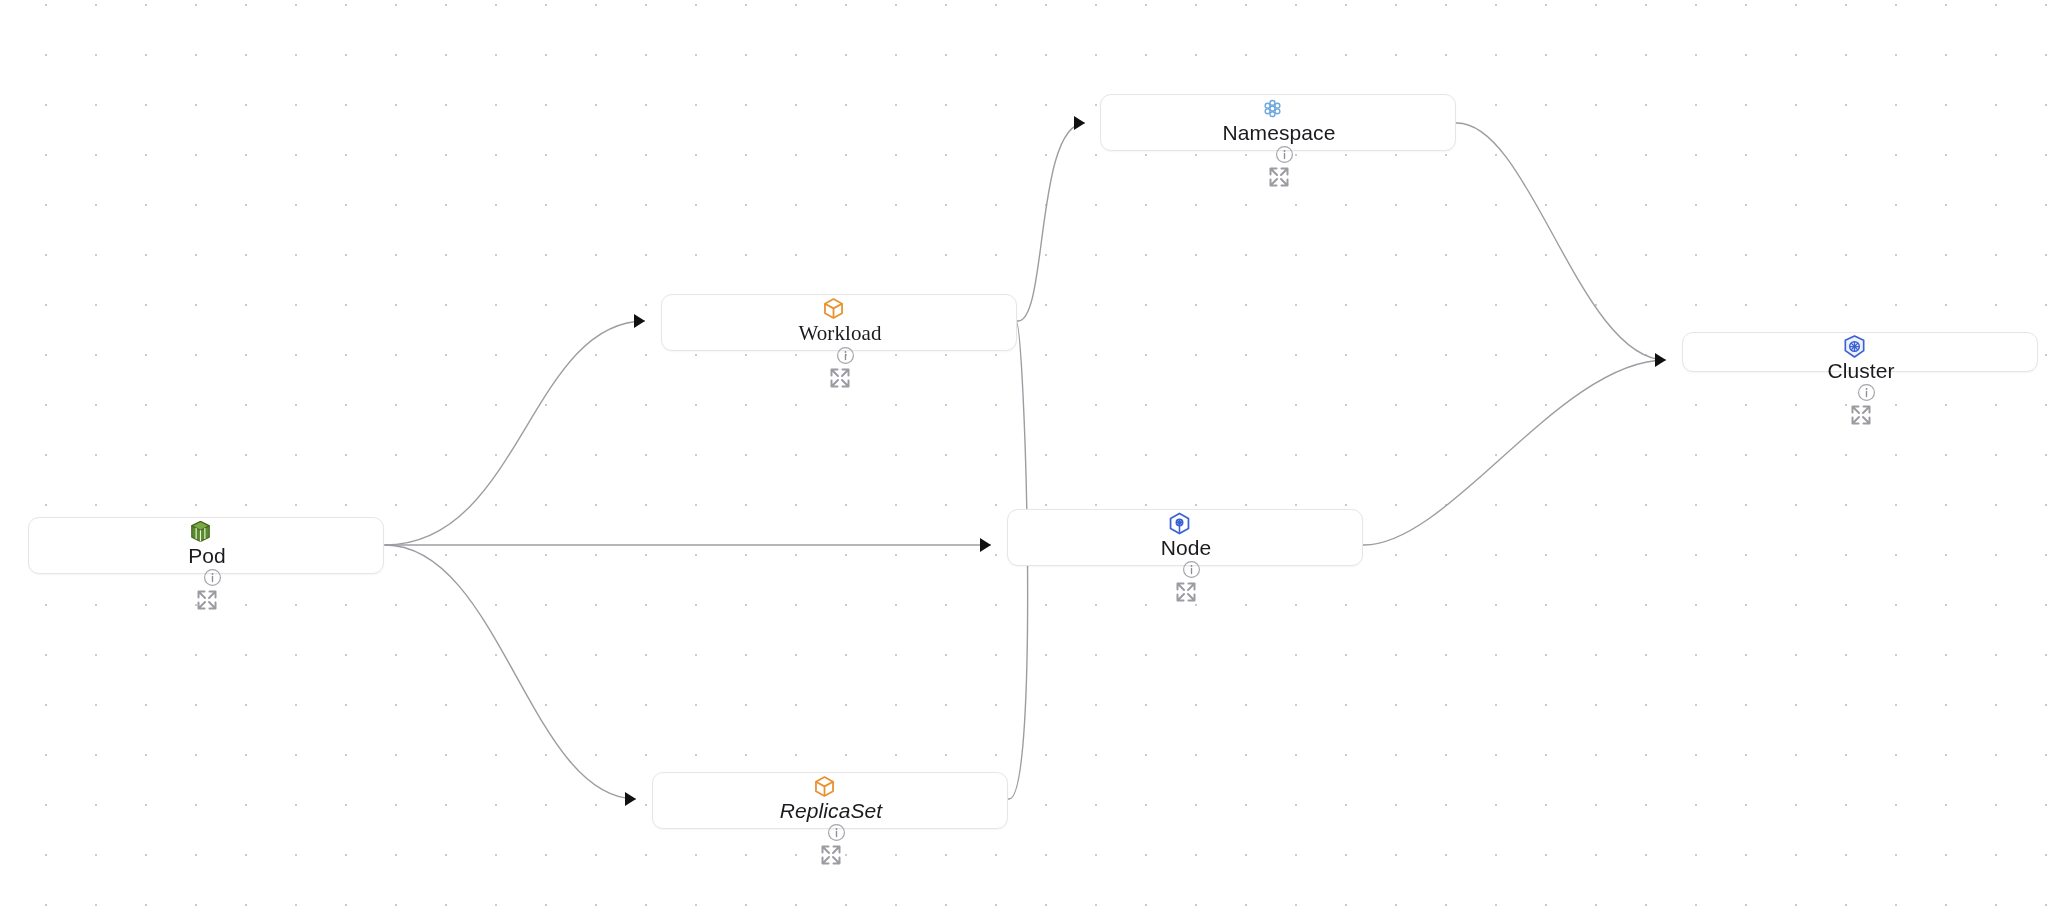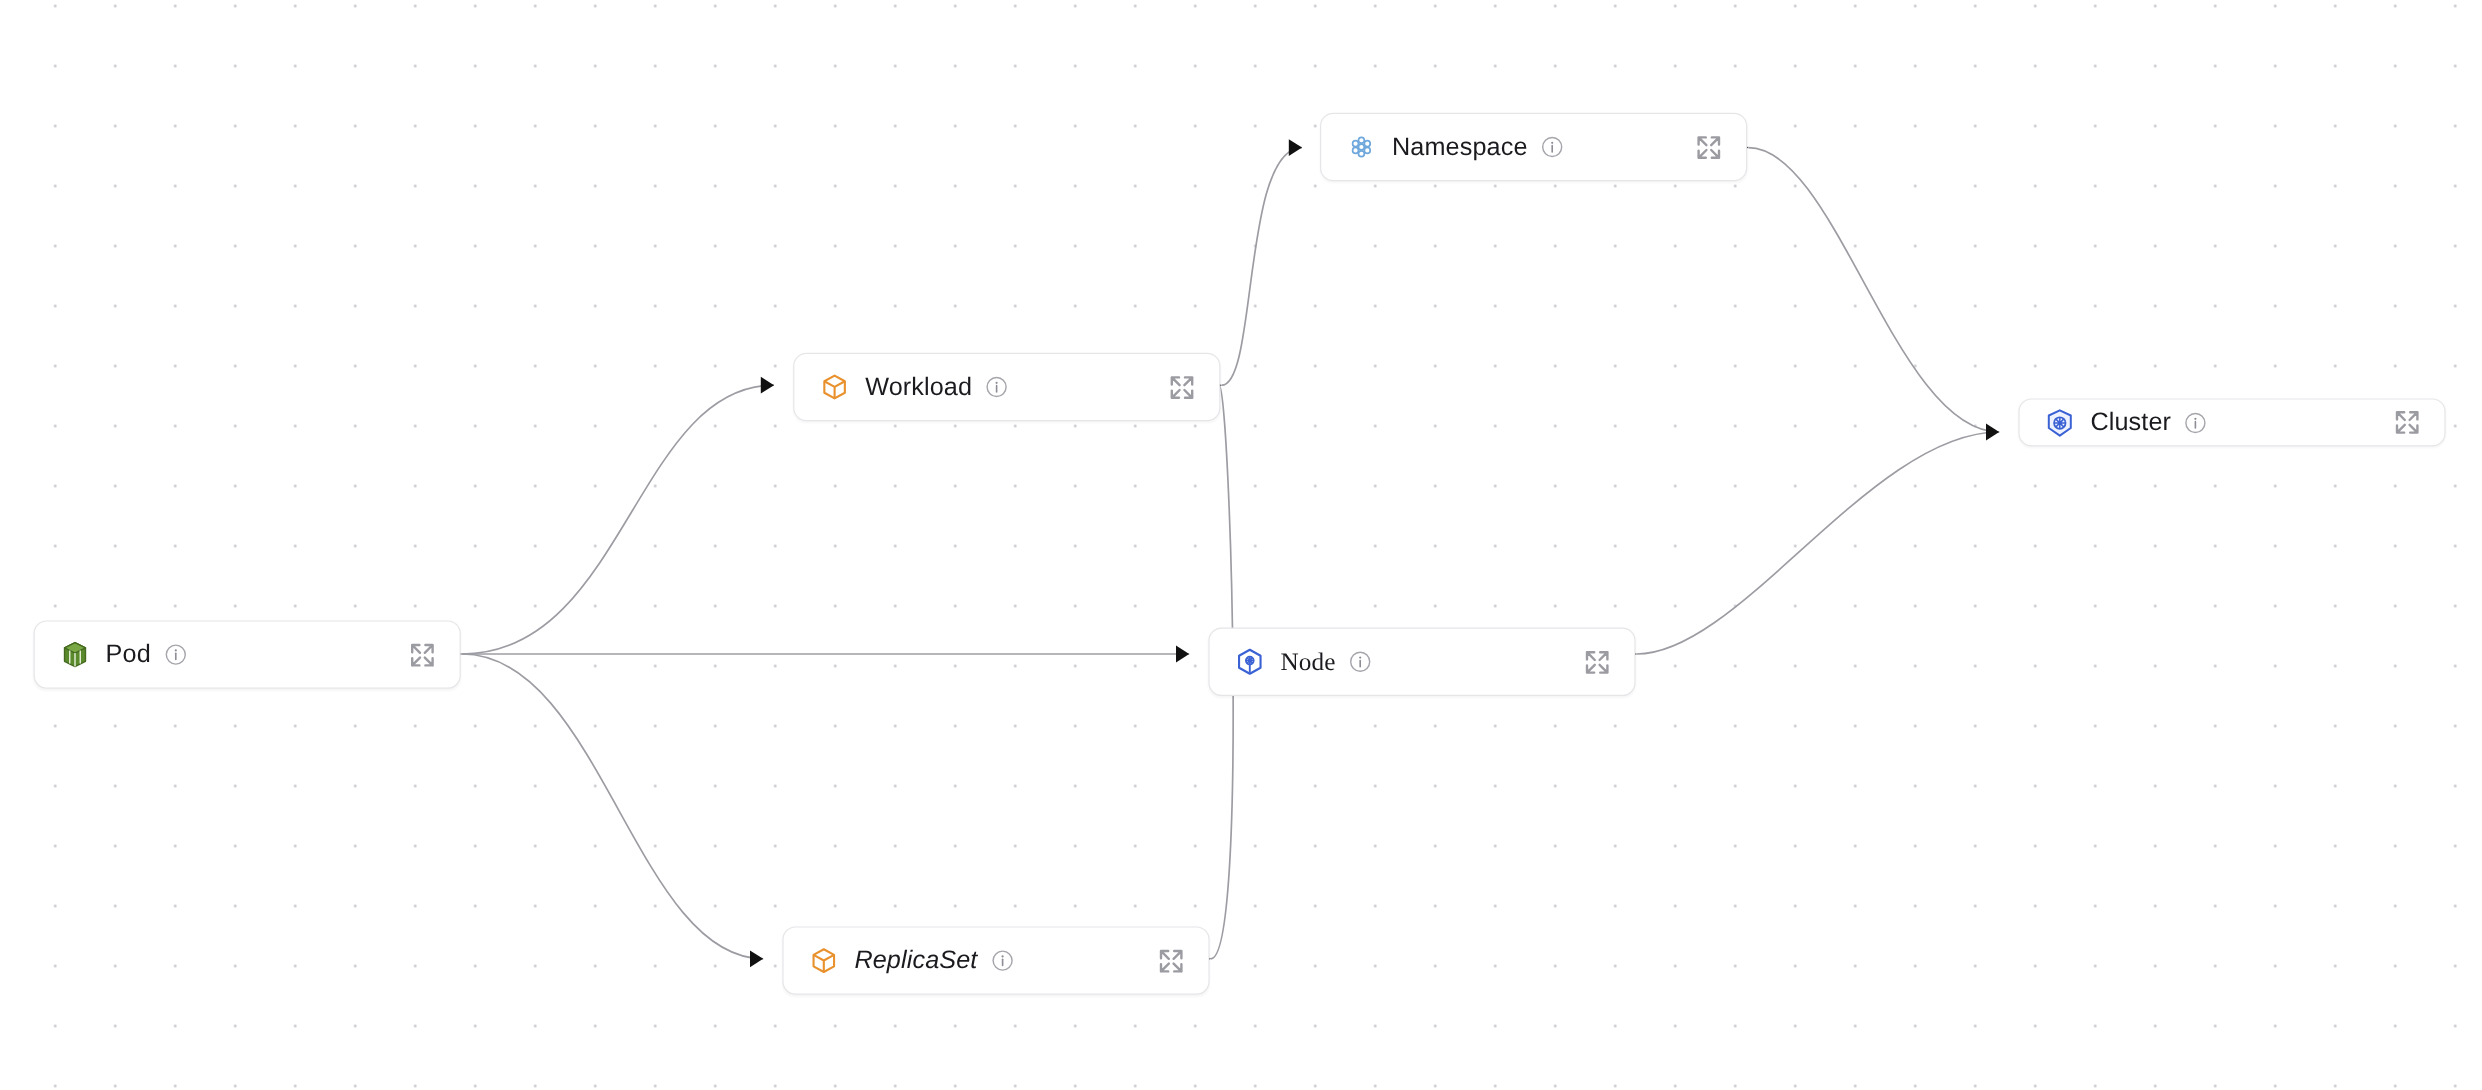--- a/index.html
+++ b/index.html
@@ -35,20 +35,21 @@
   .node {
     position: absolute;
     box-sizing: border-box;
     background: #ffffff;
     border: 1px solid #e6e6e9;
     border-radius: 11px;
     display: flex;
     align-items: center;
     padding: 0 18px 0 20px;
     box-shadow: 0 1px 2px rgba(16,24,40,0.04);
+    flex-direction: column;
   }
   .node-icon {
     flex: 0 0 auto;
     width: 26px;
     height: 26px;
     display: flex;
     align-items: center;
     justify-content: center;
     margin-right: 13px;
   }
@@ -122,21 +123,21 @@
         <span class="spacer"></span>
         <span class="expand-icon">
           <svg xmlns="http://www.w3.org/2000/svg" viewBox="0 0 24 24" width="24" height="24" fill="none" stroke="#9b9ba2" stroke-width="2" stroke-linecap="round" stroke-linejoin="round">
             <path d="M14.5 3.5h6v6M20.5 3.5 14 10"></path>
             <path d="M9.5 20.5h-6v-6M3.5 20.5 10 14"></path>
             <path d="M20.5 14.5v6h-6M20.5 20.5 14 14"></path>
             <path d="M3.5 9.5v-6h6M3.5 3.5 10 10"></path>
           </svg>
         </span>
       </div>
-      <div class="node" style="left: 661px; top: 294px; width: 356px; height: 57px;">
+      <div class="node" style="left: 661px; top: 294px; width: 356px; height: 57px; font-family: Liberation Serif, serif;">
         <span class="node-icon">
           <svg xmlns="http://www.w3.org/2000/svg" viewBox="0 0 24 24" width="25" height="25">
             <path d="M12 2.9 20.2 7.4v9.2L12 21.1 3.8 16.6V7.4Z" fill="none" stroke="#e8912d" stroke-width="1.7" stroke-linejoin="round"></path>
             <path d="M3.8 7.4 12 11.9l8.2-4.5M12 11.9v9.2" fill="none" stroke="#e8912d" stroke-width="1.7" stroke-linejoin="round"></path>
           </svg>
         </span>
         <span class="node-label">Workload</span>
         <span class="info-icon" title="i">
           <svg xmlns="http://www.w3.org/2000/svg" viewBox="0 0 24 24" width="19" height="19">
             <circle cx="12" cy="12" r="10" fill="none" stroke="#a5a5ab" stroke-width="1.5"></circle>
@@ -172,21 +173,21 @@
         <span class="spacer"></span>
         <span class="expand-icon">
           <svg xmlns="http://www.w3.org/2000/svg" viewBox="0 0 24 24" width="24" height="24" fill="none" stroke="#9b9ba2" stroke-width="2" stroke-linecap="round" stroke-linejoin="round">
             <path d="M14.5 3.5h6v6M20.5 3.5 14 10"></path>
             <path d="M9.5 20.5h-6v-6M3.5 20.5 10 14"></path>
             <path d="M20.5 14.5v6h-6M20.5 20.5 14 14"></path>
             <path d="M3.5 9.5v-6h6M3.5 3.5 10 10"></path>
           </svg>
         </span>
       </div>
-      <div class="node" style="left: 1007px; top: 523px; width: 356px; height: 57px; font-family: Liberation Serif, serif;">
+      <div class="node" style="left: 1007px; top: 509px; width: 356px; height: 57px;">
         <span class="node-icon">
           <svg xmlns="http://www.w3.org/2000/svg" viewBox="0 0 24 24" width="25" height="25">
             <path d="M12 2.4 20.6 7.2v9.6L12 21.6 3.4 16.8V7.2Z" fill="none" stroke="#3b62d4" stroke-width="1.7" stroke-linejoin="round"></path>
             <circle cx="12" cy="11" r="3.1" fill="none" stroke="#3b62d4" stroke-width="1.5"></circle>
             <path d="M12 7.9v6.2M8.9 11h6.2M9.8 8.8l4.4 4.4M14.2 8.8l-4.4 4.4" stroke="#3b62d4" stroke-width="1.25"></path>
             <path d="M12 14.1v6.6" stroke="#3b62d4" stroke-width="1.5"></path>
           </svg>
         </span>
         <span class="node-label">Node</span>
         <span class="info-icon" title="i">

